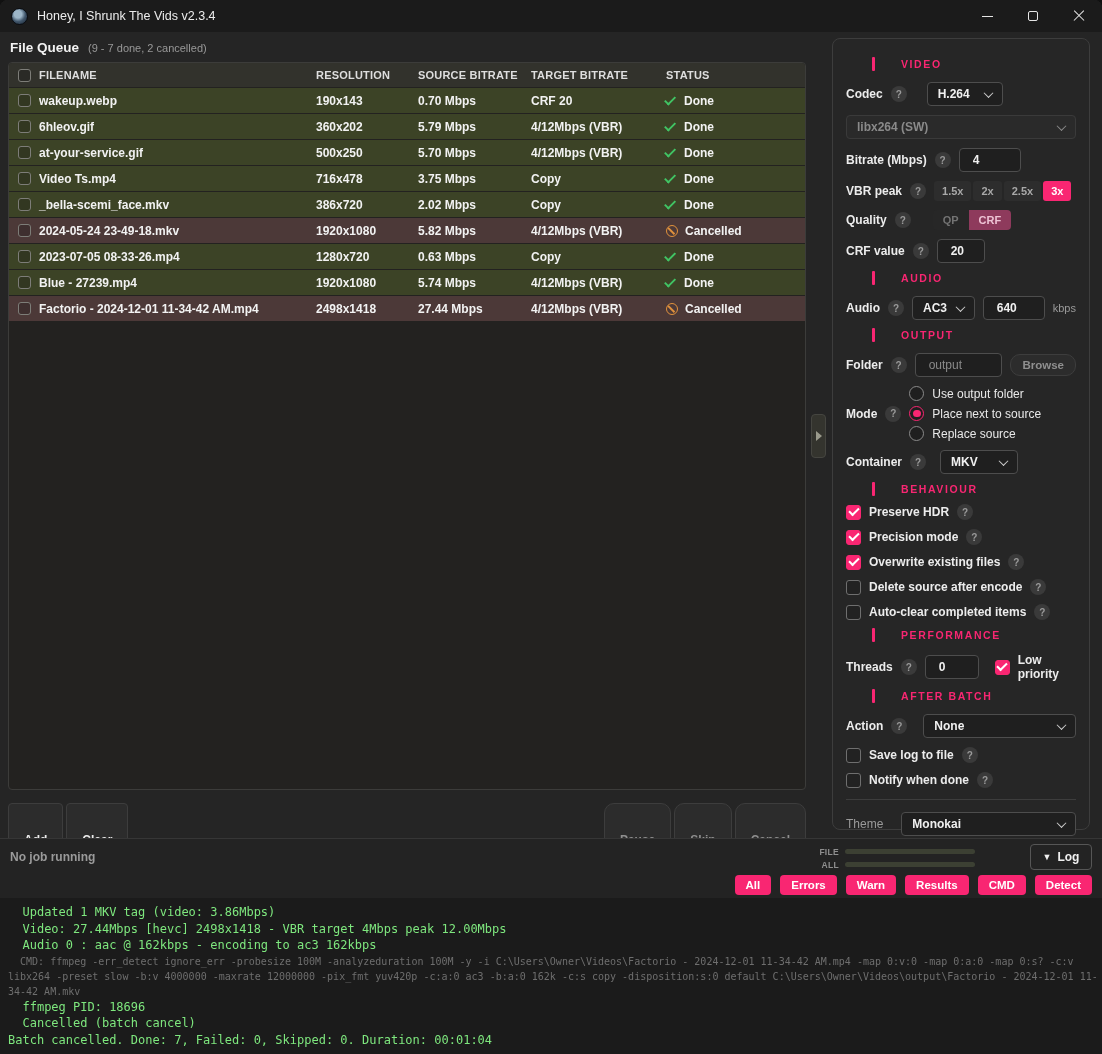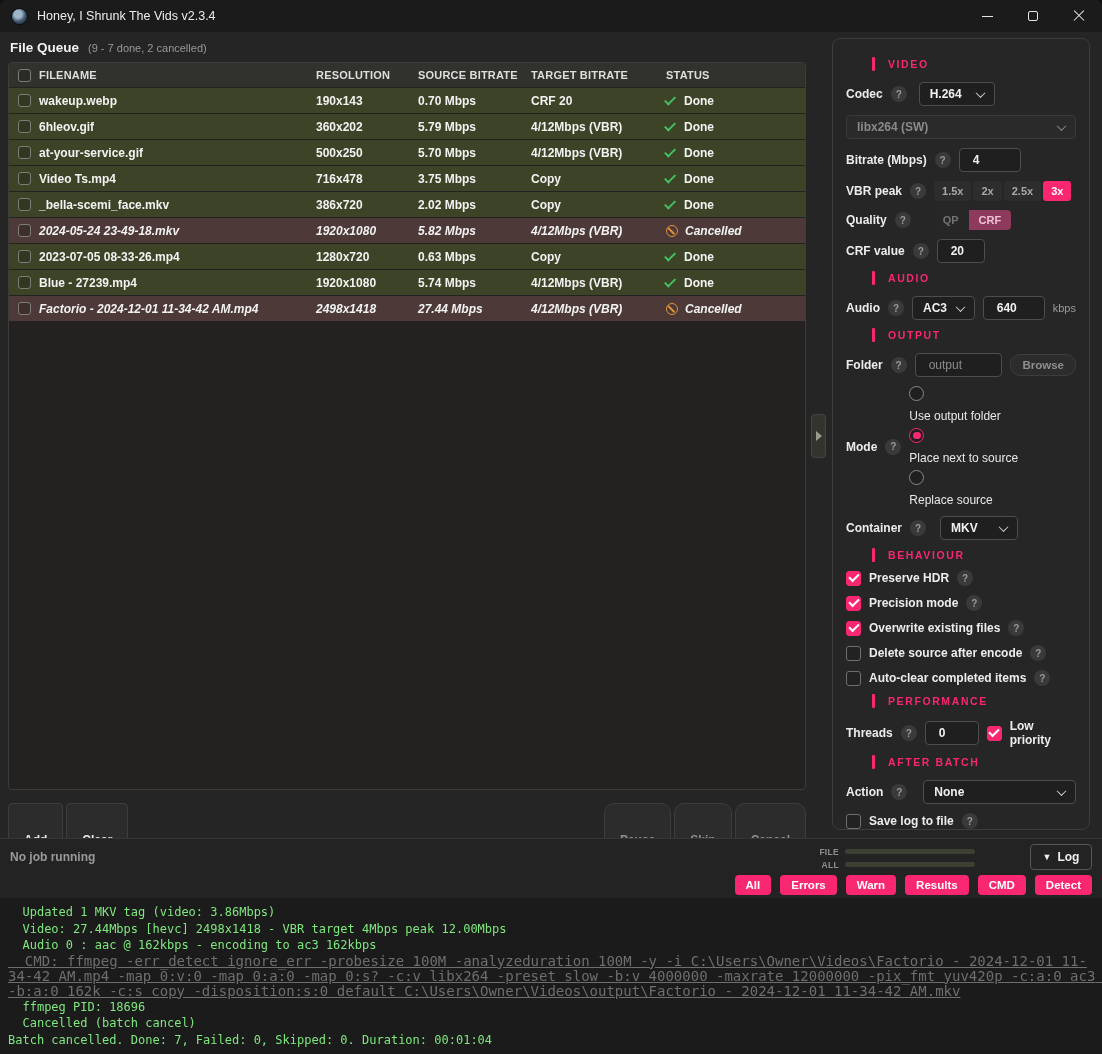--- a/index.html
+++ b/index.html
@@ -23,61 +23,61 @@
   .queue-title-row { position:absolute; left:10px; top:40px; display:flex; align-items:baseline; gap:9px; }
   .queue-title { font-size:13.5px; font-weight:bold; color:#f2f2f2; }
   .queue-counter { font-size:11px; color:#989898; }
 
   
   .queue-panel { position:absolute; left:8px; top:62px; width:798px; height:728px; background:#232220; border:1px solid #3c3c3a; border-radius:4px; overflow:hidden; }
   .qgrid { display:grid; grid-template-columns:30px 277px 102px 113px 135px 1fr; align-items:center; }
   .qheader { height:24px; background:#32322c; font-size:11px; font-weight:bold; color:#dedede; letter-spacing:.2px; }
   .qrow { height:25px; margin-top:1px; font-size:12px; font-weight:600; color:#f2f2f2; }
   .qrow.done { background:#3c4326; }
-  .qrow.cancelled { background:#4c3938;font-style:italic; }
+  .qrow.cancelled { background:#4c3938; }
   .ccheck { display:flex; justify-content:center; }
   .cb-sm { width:13px; height:13px; border:1px solid #7d7d78; border-radius:3px; background:rgba(20,20,20,.25); }
   .cstatus { display:flex; align-items:center; gap:7px; }
   .icon-check { width:11px; height:6px; border-left:2px solid #41c464; border-bottom:2px solid #41c464; transform:rotate(-45deg) translateY(-2px); }
   .icon-cancel { position:relative; width:12px; height:12px; border:1.6px solid #e0913c; border-radius:50%; flex:0 0 auto; }
   .icon-cancel::after { content:""; position:absolute; left:0px; top:4.2px; width:8.6px; height:1.6px; background:#e0913c; transform:rotate(45deg); }
 
   
   .controls-row { position:absolute; left:8px; top:803px; width:798px; display:flex; gap:3px; }
   .btn { background:#2c2c2c; border:1px solid #3d3d3d; border-radius:4px; color:#ececec; font-size:12px; font-weight:600; padding:6px 15px; font-family:inherit; }
   .btn.dim { color:#8f8f8f;border-radius:10px; }
   .btn-start { background:#742b44; border-color:#742b44; color:#7dd3fc;margin-top:45px; }
   .spacer-flex { flex:1; }
 
   
   .gutter-handle { position:absolute; left:811px; top:414px; width:15px; height:44px; background:#34342e; border:1px solid #454540; border-radius:4px; display:flex; align-items:center; justify-content:center; }
   .tri-right { width:0; height:0; border-left:6px solid #9a9a8c; border-top:5px solid transparent; border-bottom:5px solid transparent; }
 
   
   .sidebar { position:absolute; left:832px; top:38px; width:258px; height:792px; background:#262626; border:1px solid #3d3d3d; border-radius:8px; padding:10px 13px 12px 13px; display:flex; flex-direction:column; font-size:12px; }
-  .sec-header { display:flex; align-items:center; gap:13px; color:#f92672; font-size:10.5px; font-weight:bold; letter-spacing:1.6px; margin:8px 0 2px 0;padding-left:26px; }
+  .sec-header { display:flex; align-items:center; gap:26px; color:#f92672; font-size:10.5px; font-weight:bold; letter-spacing:1.6px; margin:8px 0 2px 0;padding-left:26px; }
   .sec-bar { width:3px; height:14px; background:#f92672; border-radius:1px; }
   .srow { display:flex; align-items:center; gap:8px; margin-top:9px; }
   .slabel { font-weight:600; color:#ececec; }
   .slabel.gray { color:#9a9a9a; font-weight:400; }
   .help { width:16px; height:16px; border-radius:50%; background:#3a3a3a; color:#9a9a9a; font-size:10px; font-weight:bold; display:flex; align-items:center; justify-content:center; flex:0 0 auto; }
   .select { display:flex; align-items:center; justify-content:space-between; gap:8px; background:#1f1f1f; border:1px solid #4d4d4d; border-radius:4px; padding:4px 10px; font-weight:600; color:#f0f0f0; }
   .select.disabled { background:#2a2a2a; border-color:#3a3a3a; color:#8a8a8a; }
   .chev { width:7px; height:7px; border-right:1.6px solid #cfcfcf; border-bottom:1.6px solid #cfcfcf; transform:rotate(45deg) translate(-1px,-1px); flex:0 0 auto; }
   .select.disabled .chev { border-color:#8a8a8a; }
   .sinput { background:#1f1f1f; border:1px solid #4d4d4d; border-radius:4px; padding:4px 0 4px 13px; font-weight:600; font-size:12px; color:#f0f0f0; font-family:inherit; }
   .sinput::placeholder { color:#8a8a8a; font-weight:400; }
   .seg { display:flex; gap:2px; }
   .seg-opt { background:#2d2d2d; color:#a8a8a8; font-size:11px; font-weight:600; padding:4px 8px; border-radius:3px; }
   .seg-opt.selected { background:#f92672; color:#fff; }
   .seg-joined { display:flex; border-radius:4px; overflow:hidden; }
   .seg-joined .jopt { background:#272727; color:#737373; font-size:11px; font-weight:600; padding:4px 10px; }
   .seg-joined .jopt.selected-muted { background:#8e3a5c; color:#eec3d4; }
   .radio-col { display:flex; flex-direction:column; gap:5px; }
-  .radio-row { display:flex; align-items:flex-start; gap:8px;flex-direction:column; }
+  .radio-row { display:flex; align-items:flex-end; gap:8px; }
   .radio { width:15px; height:15px; border:1.6px solid #8a8a8a; border-radius:50%; background:#1f1f1f; position:relative; flex:0 0 auto; }
   .radio.selected { border-color:#f92672; }
   .radio.selected::after { content:""; position:absolute; inset:2.6px; border-radius:50%; background:#f92672; }
   .cbx { width:15px; height:15px; border:1px solid #6f6f6f; border-radius:3px; background:#222; display:flex; align-items:center; justify-content:center; flex:0 0 auto; }
   .cbx.checked { background:#f92672; border-color:#f92672; }
   .cbx.checked::after { content:""; width:8px; height:4px; border-left:2px solid #fff; border-bottom:2px solid #fff; transform:rotate(-45deg) translate(1px,-1px); }
   .divider { border-top:1px solid #3d3d3d; margin:11px 0 0 0; }
   .unit { color:#9a9a9a; font-size:11px; }
 
   
@@ -90,21 +90,21 @@
   .log-btn { position:absolute; left:1030px; top:5px; width:62px; height:26px; background:#232323; border:1px solid #565656; border-radius:4px; color:#f0f0f0; font-size:12px; font-weight:600; display:flex; align-items:center; justify-content:center; gap:6px; font-family:inherit; }
   .log-btn .tri-down { font-size:9px; color:#f0f0f0; }
   .filters { position:absolute; right:10px; top:36px; display:flex; gap:9px; }
   .filter-btn { background:#f92672; border:none; border-radius:4px; color:#fff; font-size:11.5px; font-weight:bold; padding:4px 11px; font-family:inherit; }
 
   
   .logpane { position:absolute; left:0; top:898px; width:1102px; height:156px; background:#1b1b1b; padding:6px 0 0 8px; font-family:"DejaVu Sans Mono","Liberation Mono",monospace; font-size:12px; line-height:16.5px; overflow:hidden; }
   .ll { white-space:pre-wrap; }
   .ll.green { color:#7ee77e; }
   .ll.cyan  { color:#66d9ef; font-weight:bold; }
-  .ll.cmd   { color:#6e6e6e; font-size:14px; line-height:15px;text-decoration:underline; }
+  .ll.cmd   { color:#6e6e6e; font-size:10px; line-height:15px; }
 </style>
 </head>
 <body>
 
 <div class="window">
 
   <div class="titlebar">
     <span class="app-icon"></span>
     <span class="win-title">Honey, I Shrunk The Vids v2.3.4</span>
     <div class="win-controls">
@@ -272,21 +272,21 @@
 
   <div class="sidebar">
 
     <div class="sec-header">
         <span class="sec-bar"></span>
         <span>VIDEO</span>
       </div>
     <div class="srow">
       <span class="slabel">Codec</span>
       <span class="help">?</span>
-      <div class="select" style="width:76px; margin-left:4px;">
+      <div class="select" style="width:76px; margin-left:12px;">
           <span>H.264</span>
           <span class="chev"></span>
         </div>
     </div>
     <div class="srow">
       <div class="select disabled" style="flex:1;">
           <span>libx264 (SW)</span>
           <span class="chev"></span>
         </div>
     </div>
@@ -402,21 +402,21 @@
     </div>
 
     <div class="sec-header">
         <span class="sec-bar"></span>
         <span>PERFORMANCE</span>
       </div>
     <div class="srow">
       <span class="slabel">Threads</span>
       <span class="help">?</span>
       <input class="sinput" style="width: 54px;" value="0">
-      <span style="display:flex; align-items:center; gap:8px; ">
+      <span style="display:flex; align-items:center; gap:8px; margin-left:8px;">
         <span class="cbx checked"></span>
         <span class="slabel">Low priority</span>
       </span>
     </div>
 
     <div class="sec-header">
         <span class="sec-bar"></span>
         <span>AFTER BATCH</span>
       </div>
     <div class="srow">

